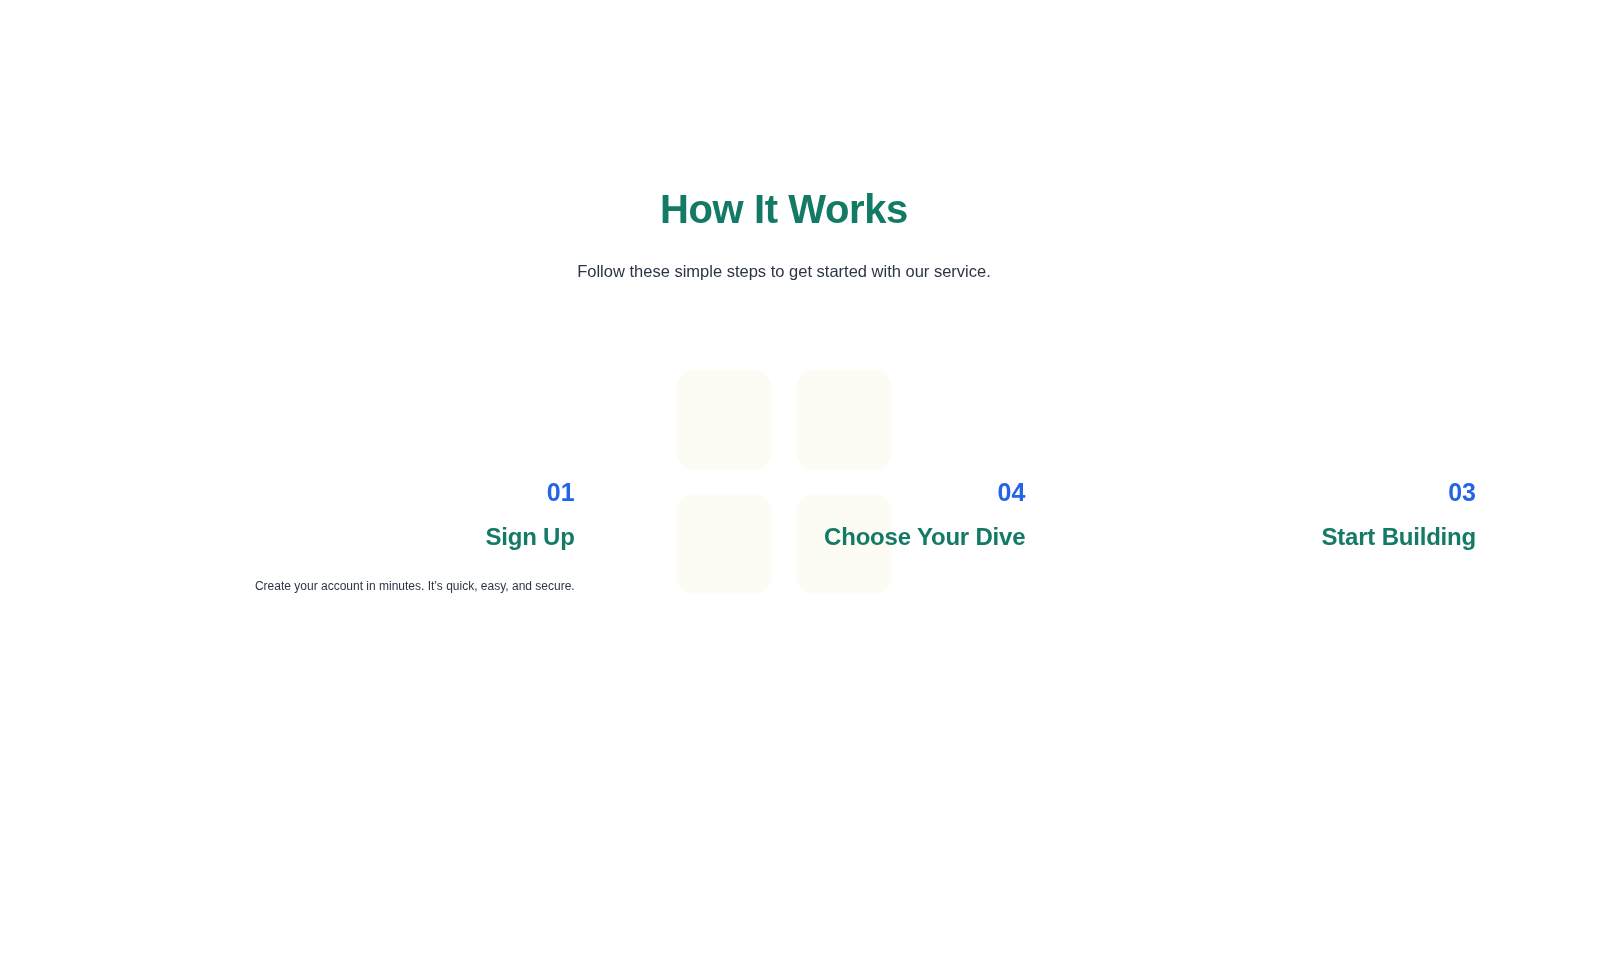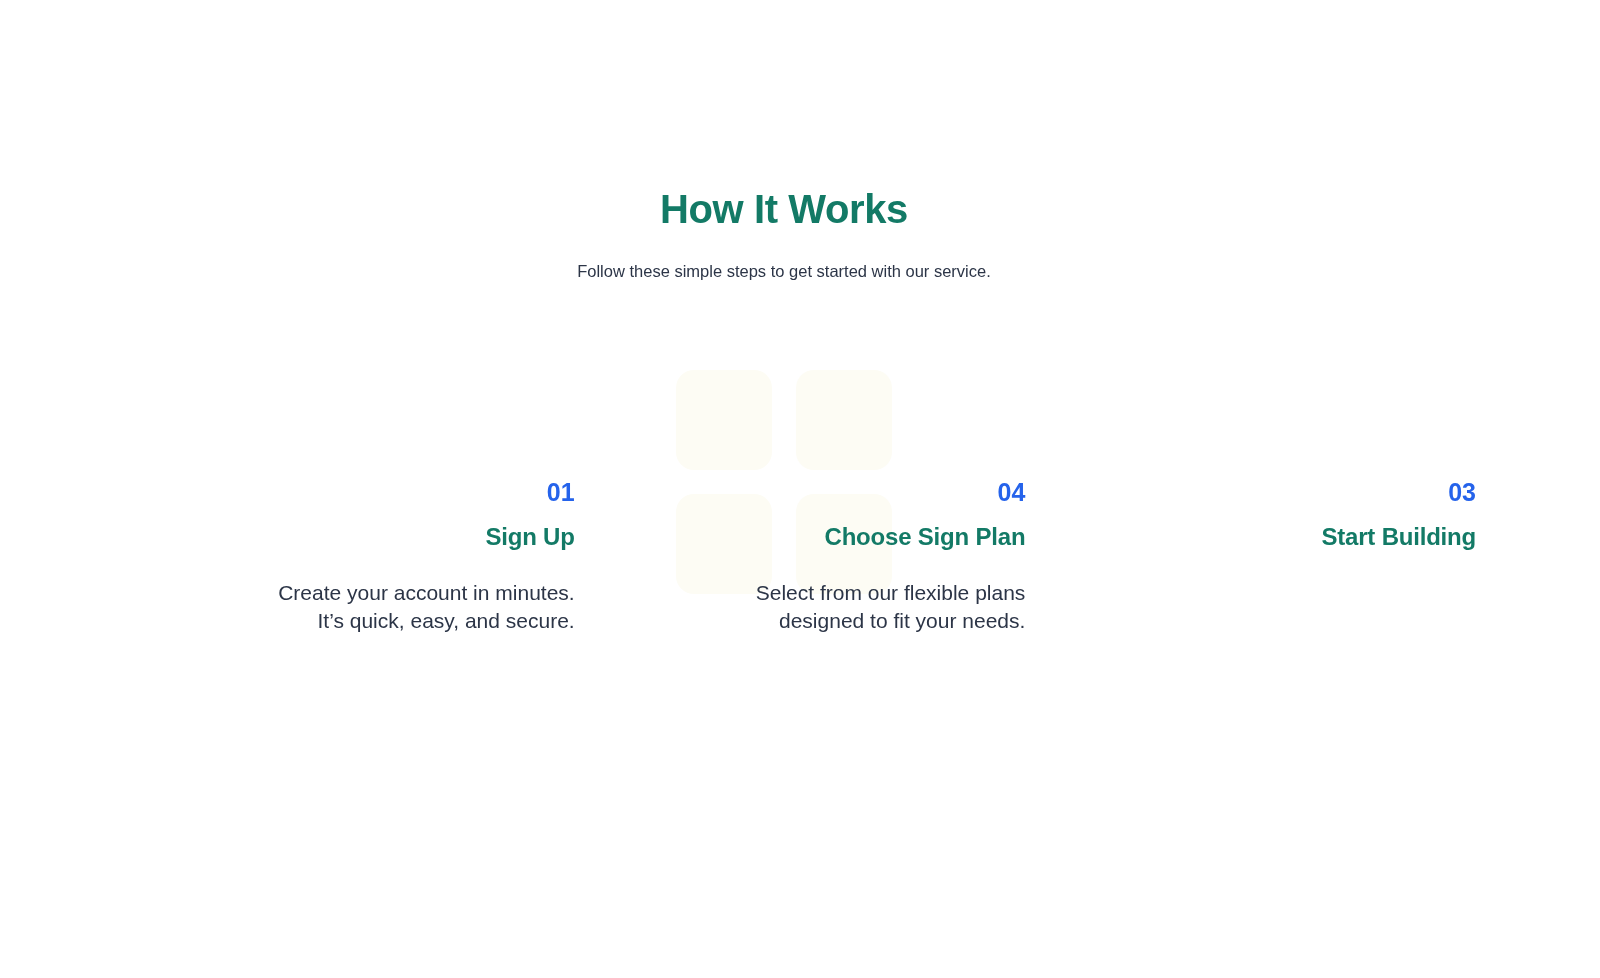--- a/index.html
+++ b/index.html
@@ -99,21 +99,21 @@
     margin-top: 16px;
     font-size: 24px;
     font-weight: 700;
     color: #137a66;
     line-height: 1.2;
     letter-spacing: -0.2px;
   }
 
   .step-desc {
     margin-top: 28px;
-    font-size: 21px;
+    font-size: 12px;
     font-weight: 400;
     color: #2c3547;
     line-height: 1.32;
     max-width: 328px;
   }
 </style>
 </head>
 <body>
 
 <div id="page">
@@ -133,22 +133,21 @@
   <div class="steps">
 
     <div class="step">
       <div class="step-number">01</div>
       <div class="step-title">Sign Up</div>
       <div class="step-desc">Create your account in minutes. It’s quick, easy, and secure.</div>
     </div>
 
     <div class="step">
       <div class="step-number">04</div>
-      <div class="step-title">Choose Sign Plan</div>
-      <div class="step-desc">Select from our flexible plans designed to fit your needs.</div>
+      <div class="step-title">Choose Your Dive</div>
     </div>
 
     <div class="step">
       <div class="step-number">03</div>
       <div class="step-title">Start Building</div>
     </div>
 
   </div>
 
 </div>

